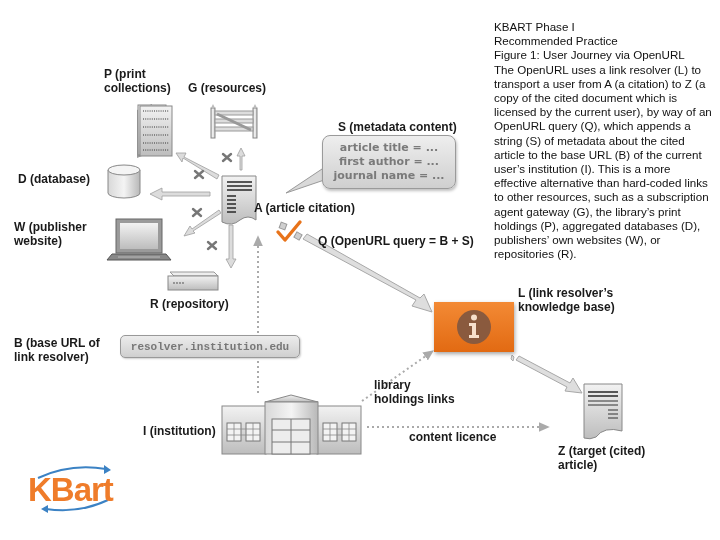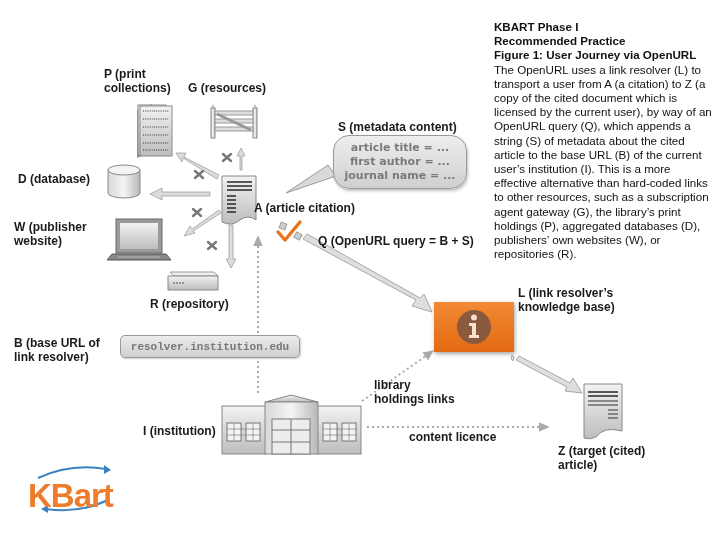--- a/index.html
+++ b/index.html
@@ -1,29 +1,29 @@
 <!DOCTYPE html>
 <html><head>
 <meta charset="utf-8">
 <style>
   html, body { margin:0; padding:0; background:#ffffff; }
   body { width:720px; height:540px; position:relative; overflow:hidden; font-family:"Liberation Sans", sans-serif; color:#111; }
   .lbl { position:absolute; font-weight:bold; font-size:12px; line-height:14px; color:#1a1a1a; text-align:left; white-space:nowrap; }
   .lbl.left { text-align:left; }
   .desc { position:absolute; left:494px; top:20px; width:222px; font-size:11.6px; line-height:14.2px; color:#111; }
-  .desc .h { font-weight:bold; display:block; }
+  .desc .h { font-weight:normal; display:block; }
   .desc .body { display:block; }
   svg#diagram { position:absolute; left:0; top:0; }
-  .bubble { position:absolute; left:333px; top:135px; width:132px; height:52px; border-radius:16px; background:linear-gradient(#eeeeee,#cfcfcf); border:1px solid #9a9a9a; box-shadow:1px 2px 3px rgba(0,0,0,0.25); }
+  .bubble { position:absolute; left:322px; top:135px; width:132px; height:52px; border-radius:8px; background:linear-gradient(#eeeeee,#cfcfcf); border:1px solid #9a9a9a; box-shadow:1px 2px 3px rgba(0,0,0,0.25); }
   .bubble-line { position:absolute; left:0; width:132px; text-align:center; font-family:"DejaVu Sans", sans-serif; font-weight:bold; font-size:11px; color:#7a7a7a; line-height:14px; }
   .urlbox { position:absolute; left:120px; top:335px; width:178px; height:21px; border-radius:5px; background:linear-gradient(#ececec,#cfcfcf); border:1px solid #999; box-shadow:1px 1px 2px rgba(0,0,0,0.2); text-align:center; }
   .urlbox span { font-family:Liberation Mono, monospace; font-weight:bold; font-size:11px; color:#777; line-height:21px; }
   .infobox { position:absolute; left:434px; top:302px; width:80px; height:50px; background:linear-gradient(#f38a35,#e26a12); box-shadow:1px 2px 4px rgba(0,0,0,0.35); }
   .logo { position:absolute; left:26px; top:468px; width:100px; height:44px; }
-  .logo-text { position:absolute; left:2px; top:2px; font-family:"Liberation Sans", sans-serif; font-weight:bold; font-size:33px; color:#ef7c2a; letter-spacing:-1px; line-height:40px;margin-top:6px; }
+  .logo-text { position:absolute; left:2px; top:2px; font-family:"Liberation Sans", sans-serif; font-weight:bold; font-size:33px; color:#ef7c2a; letter-spacing:-1px; line-height:40px; }
 </style>
 </head>
 <body>
 
 <svg id="diagram" width="720" height="540">
   <defs>
     <linearGradient id="g-gray" x1="0" y1="0" x2="0" y2="1">
       <stop offset="0" stop-color="#f2f2f2"></stop>
         <stop offset="1" stop-color="#bdbdbd"></stop>
     </linearGradient>

